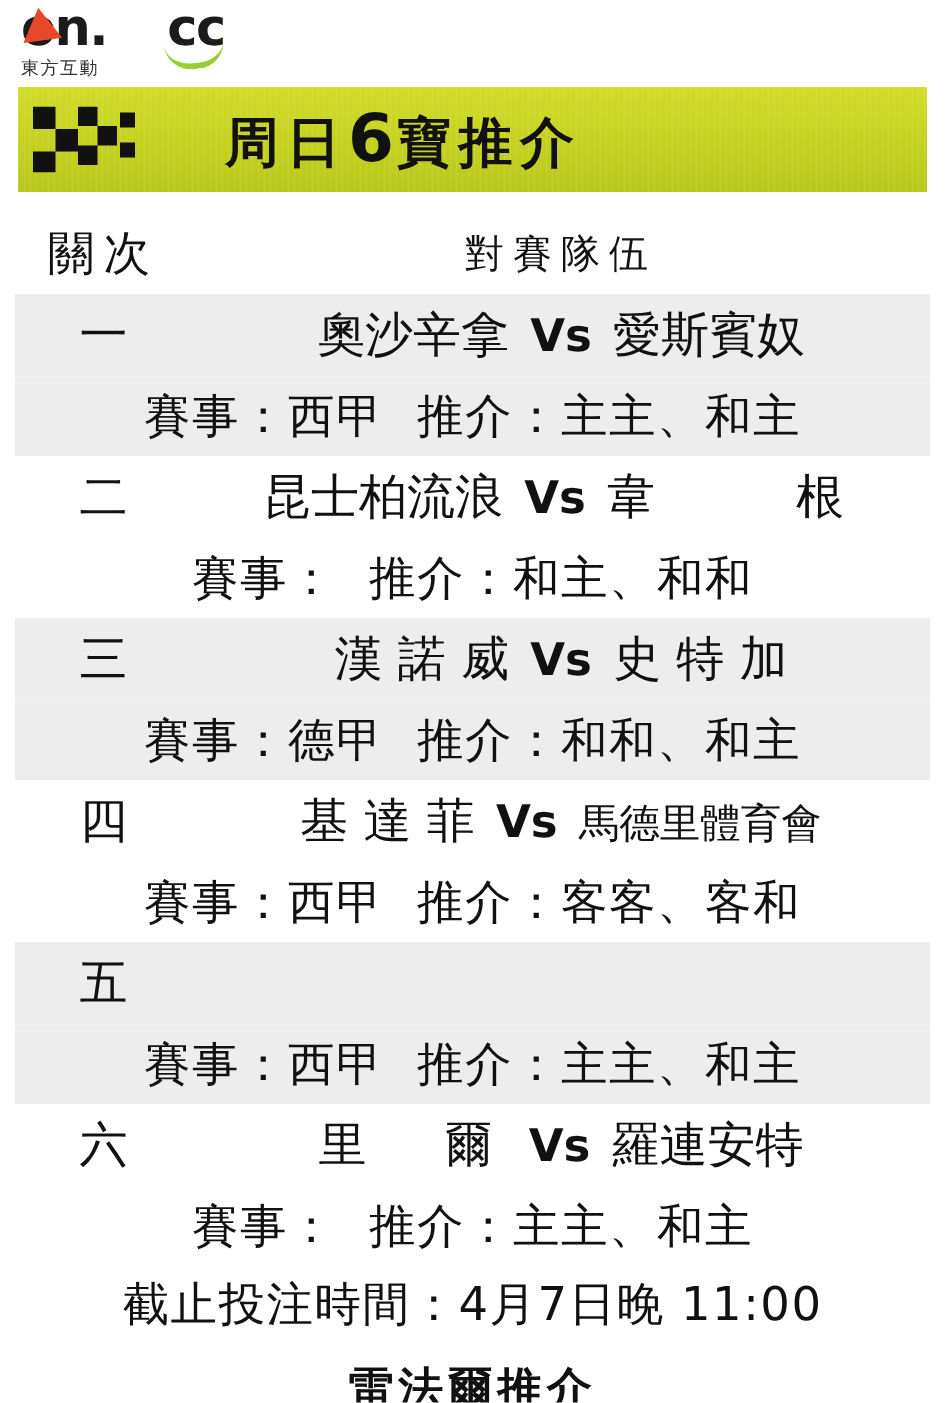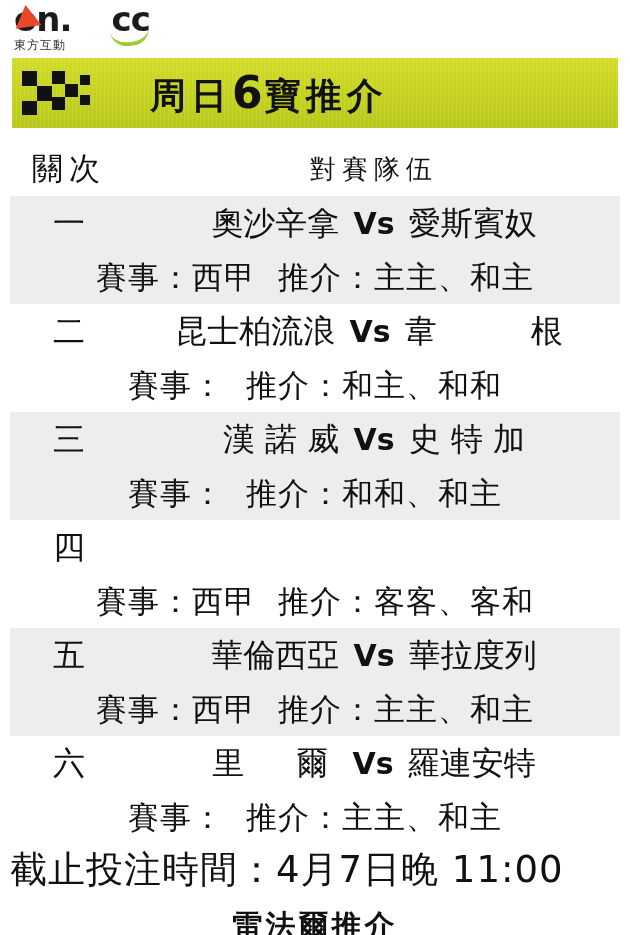--- a/index.html
+++ b/index.html
@@ -187,21 +187,22 @@
   }
 
   .shade {
     background: #ededed;
   }
   .plain {
     background: #ffffff;
   }
 
   .deadline {
-    font-size: 37px;
+    text-align: center;
+    font-size: 31px;
     height: 52px;
     line-height: 52px;
     letter-spacing: 1px;
     white-space: nowrap;
   }
   .footer {
     text-align: center;
     font-size: 30px;
     font-weight: bold;
     letter-spacing: 3px;
@@ -279,43 +280,44 @@
   <div class="match-row shade">
     <div class="no">三</div>
     <div class="teams">
       <span>漢 諾 威</span>
       <span class="vs">Vs</span>
       <span>史 特 加</span>
     </div>
   </div>
   <div class="info-row shade">
     <span class="seg">賽事：</span>
+      <span class="seg">德甲</span>
       <span class="gap"></span>
       <span class="seg">推介：</span>
       <span class="seg">和和、和主</span>
   </div>
 
   <div class="match-row plain">
     <div class="no">四</div>
+    <div class="teams">
+      <span>基 達 菲</span>
+      <span class="vs">Vs</span>
+      <span class="small">馬德里體育會</span>
+    </div>
   </div>
   <div class="info-row plain">
     <span class="seg">賽事：</span>
       <span class="seg">西甲</span>
       <span class="gap"></span>
       <span class="seg">推介：</span>
       <span class="seg">客客、客和</span>
   </div>
 
   <div class="match-row shade">
     <div class="no">五</div>
-    <div class="teams">
-      <span>華倫西亞</span>
-      <span class="vs">Vs</span>
-      <span>華拉度列</span>
-    </div>
   </div>
   <div class="info-row shade">
     <span class="seg">賽事：</span>
       <span class="seg">西甲</span>
       <span class="gap"></span>
       <span class="seg">推介：</span>
       <span class="seg">主主、和主</span>
   </div>
 
   <div class="match-row plain">

